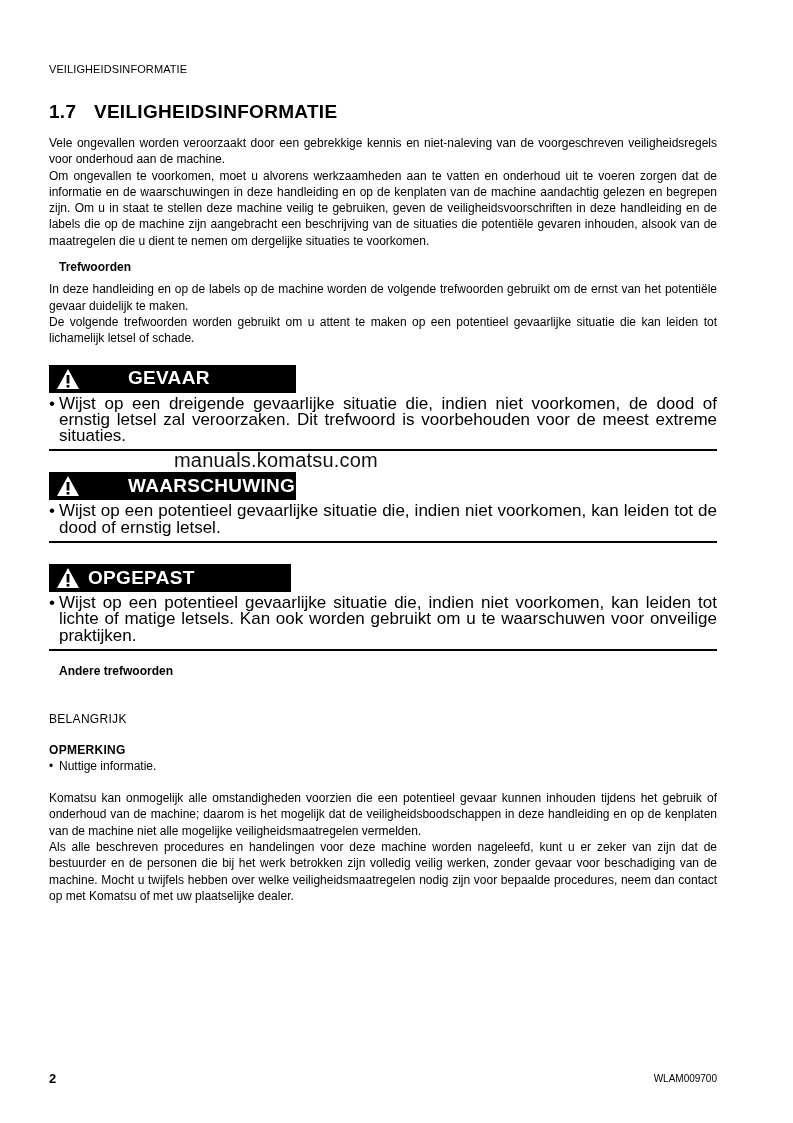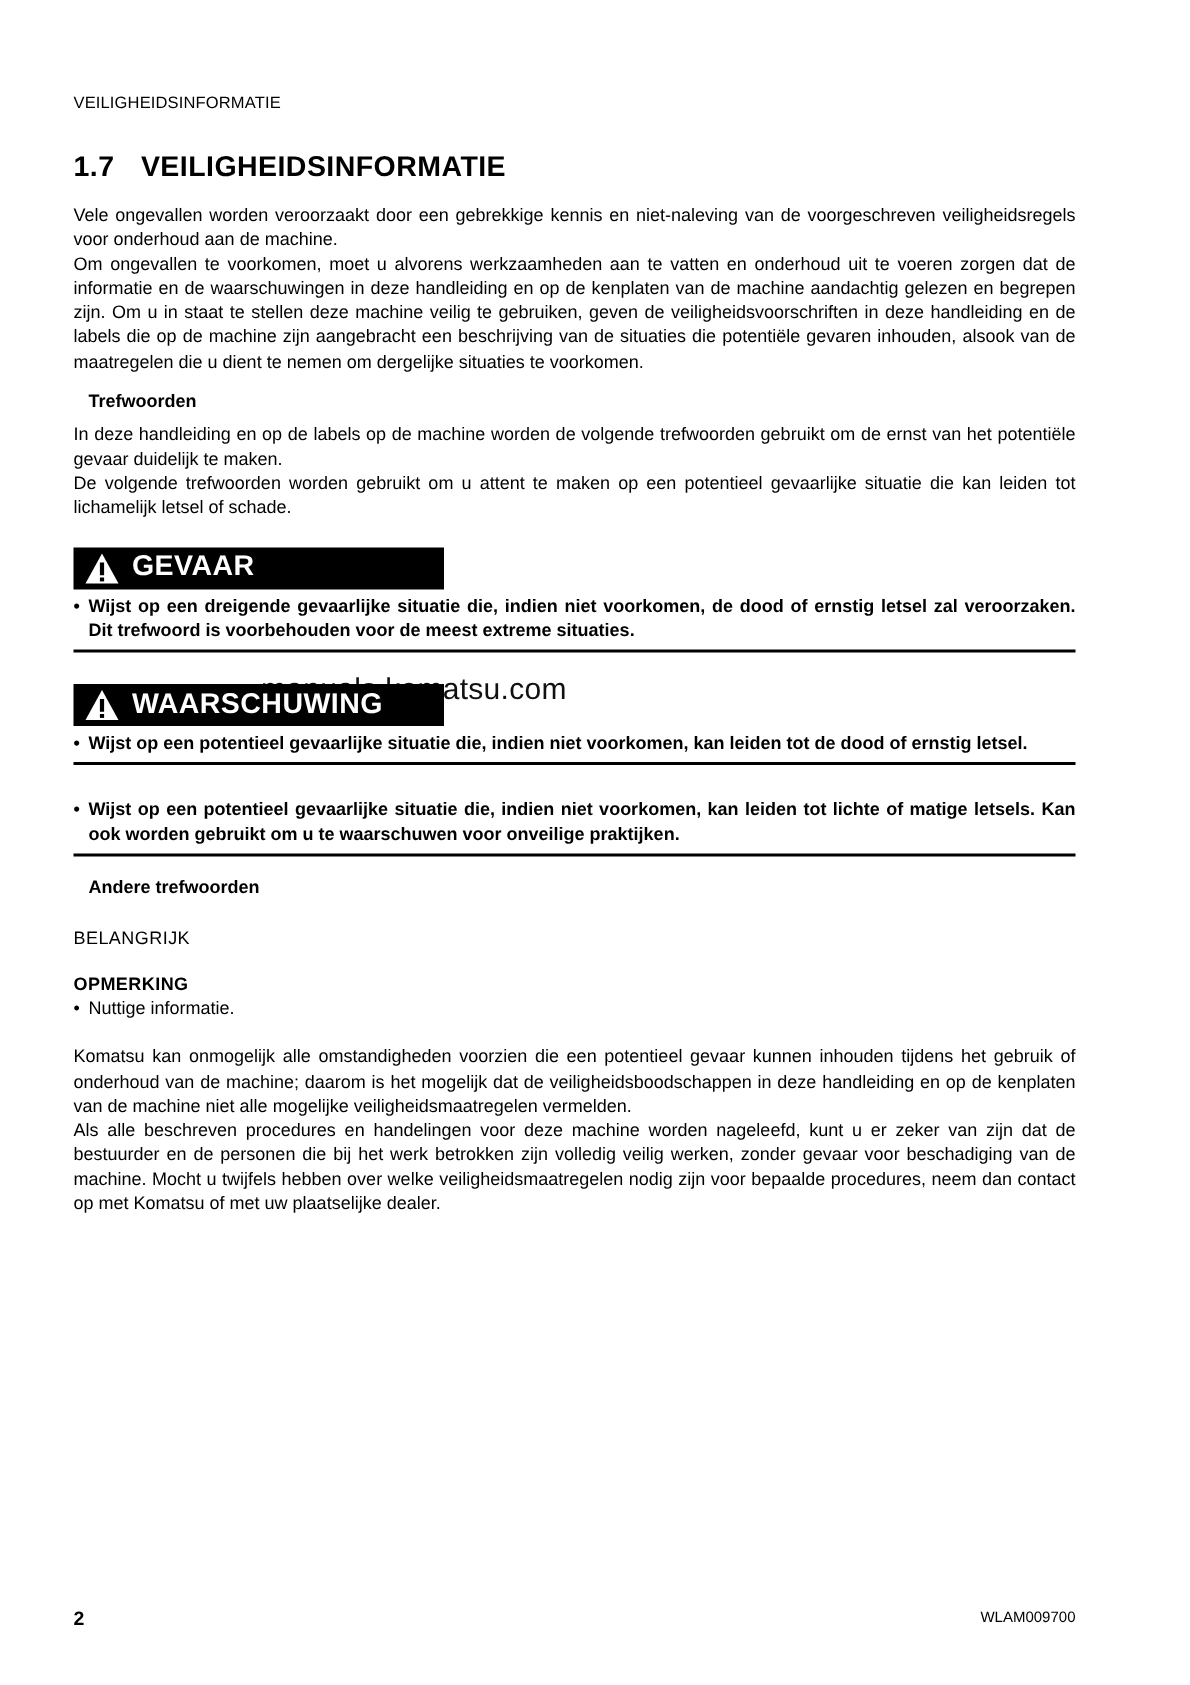--- a/index.html
+++ b/index.html
@@ -23,38 +23,38 @@
   .para { margin: 0; text-align: justify; font-family: "Liberation Sans Narrow","Liberation Sans", sans-serif; font-stretch: condensed; }
   .subhead { font-weight: bold; margin: 10px; }
   .subhead.trefwoorden { margin-top: 10px; margin-bottom: 6px; }
 
   .signal-block { margin-top: 16px; }
   .signal-header {
     background: #000; color: #fff; height: 28px;
     display: flex; align-items: center; padding-left: 7px;
     font-weight: bold; font-size: 19px; letter-spacing: 0.3px;
   }
-  .signal-header.w246 { width: 240px; }
+  .signal-header.w246 { width: 240px; gap: 40px; }
   .signal-header.w242 { width: 235px; }
   .warn-icon { width: 24px; height: 22px; margin-right: 8px; display: inline-block; }
   .signal-body {
-    font-weight: bold; font-size: 12px; line-height: 16.3px;
+    font-weight: normal; font-size: 17px; line-height: 16.3px;
     margin-top: 3px; padding-left: 10px; text-indent: -10px; text-align: justify;
   }
   .bullet { display: inline-block; width: 10px; text-indent: 0; }
   .rule { border-top: 2px solid #000; margin-top: 5px; }
 
   .watermark {
     position: absolute; left: 174px; top: 449px;
     font-size: 20px; color: #111; letter-spacing: 0.2px; z-index: 0;
   }
   .over { position: relative; z-index: 1; }
 
   .other-label { margin-top: 12px; font-weight: bold; }
-  .plain-label { font-size: 12px; margin-top: 18px; letter-spacing: 0.3px; }
+  .plain-label { font-size: 12px; margin-top: 32px; letter-spacing: 0.3px; }
   .bold-bullet { font-weight: bold; padding-left: 10px; text-indent: -10px; text-align: justify; }
   .normal-bullet { padding-left: 10px; text-indent: -10px; }
   .opm-label { font-weight: bold; margin-top: 14px; letter-spacing: 0.3px; }
 
   .footer-page {
     position: absolute; left: 49px; top: 1071px; font-size: 13px; font-weight: bold;
   }
   .footer-code {
     position: absolute; right: 76px; top: 1073px; font-size: 10px;
   }
@@ -99,20 +99,28 @@
         <rect x="10.6" y="7" width="2.8" height="8.5" fill="#000"></rect>
         <rect x="10.6" y="17" width="2.8" height="2.6" fill="#000"></rect>
       </svg>
       <span>WAARSCHUWING</span>
     </div>
     <div class="signal-body"><span class="bullet">•</span><span>Wijst op een potentieel gevaarlijke situatie die, indien niet voorkomen, kan leiden tot de dood of ernstig letsel.</span></div>
     <div class="rule"></div>
   </div>
 
   <div class="signal-block over" style="margin-top:21px;">
+    <div class="signal-header w242">
+      <svg class="warn-icon" viewBox="0 0 24 22">
+        <polygon points="12,1 23,21 1,21" fill="#fff"></polygon>
+        <rect x="10.6" y="7" width="2.8" height="8.5" fill="#000"></rect>
+        <rect x="10.6" y="17" width="2.8" height="2.6" fill="#000"></rect>
+      </svg>
+      <span>OPGEPAST</span>
+    </div>
     <div class="signal-body"><span class="bullet">•</span><span>Wijst op een potentieel gevaarlijke situatie die, indien niet voorkomen, kan leiden tot lichte of matige letsels. Kan ook worden gebruikt om u te waarschuwen voor onveilige praktijken.</span></div>
     <div class="rule"></div>
   </div>
 
   <p class="subhead other-label">Andere trefwoorden</p>
 
   <p class="plain-label" style="margin-bottom:0;">BELANGRIJK</p>
 
   <p class="opm-label" style="margin-bottom:0;">OPMERKING</p>
   <div class="normal-bullet"><span class="bullet">•</span><span>Nuttige informatie.</span></div>

